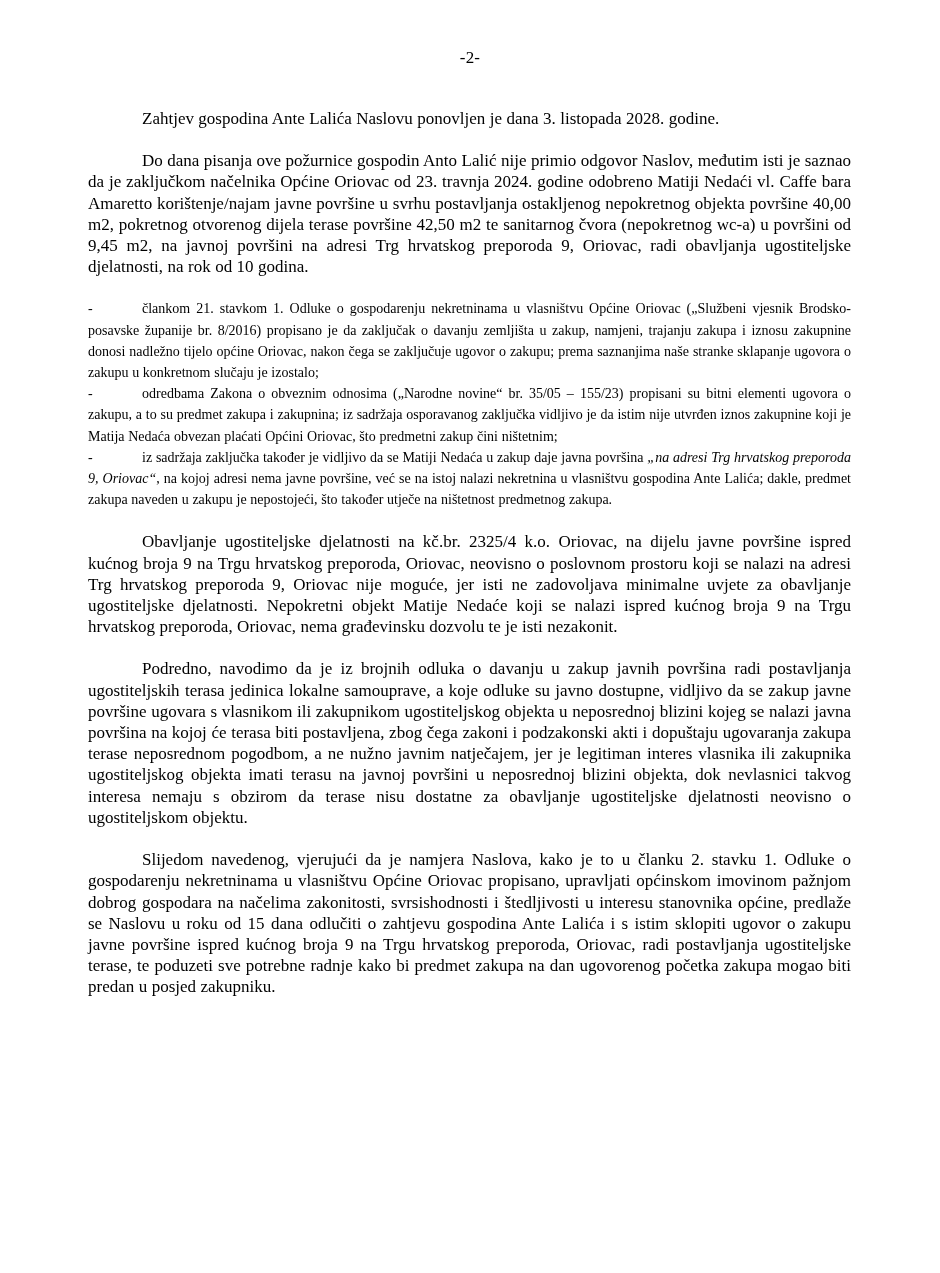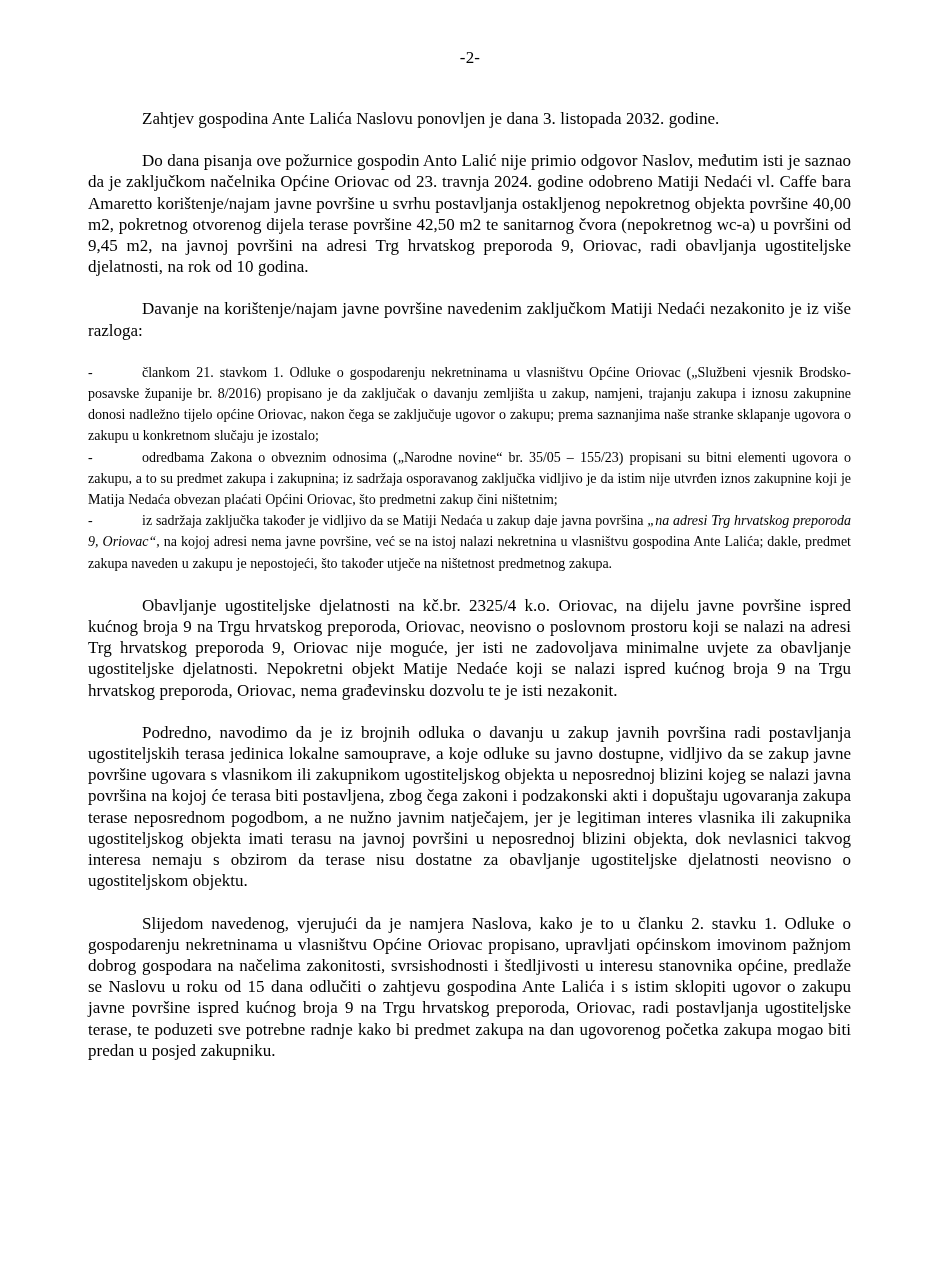--- a/index.html
+++ b/index.html
@@ -74,25 +74,24 @@
 </style>
 </head>
 <body>
 
 <div class="page">
 
   <div class="page-number">-2-</div>
 
   <div class="body-block">
 
-    <p class="para">Zahtjev gospodina Ante Lalića Naslovu ponovljen je dana 3. listopada 2032. godine.</p>
+    <p class="para">Zahtjev gospodina Ante Lalića Naslovu ponovljen je dana 3. listopada 2028. godine.</p>
 
     <p class="para">Do dana pisanja ove požurnice gospodin Anto Lalić nije primio odgovor Naslov, međutim isti je saznao da je zaključkom načelnika Općine Oriovac od 23. travnja 2024. godine odobreno Matiji Nedaći vl. Caffe bara Amaretto korištenje/najam javne površine u svrhu postavljanja ostakljenog nepokretnog objekta površine 40,00 m2, pokretnog otvorenog dijela terase površine 42,50 m2 te sanitarnog čvora (nepokretnog wc-a) u površini od 9,45 m2, na javnoj površini na adresi Trg hrvatskog preporoda 9, Oriovac, radi obavljanja ugostiteljske djelatnosti, na rok od 10 godina.</p>
 
-    <p class="para">Davanje na korištenje/najam javne površine navedenim zaključkom Matiji Nedaći nezakonito je iz više razloga:</p>
 
     <div class="dash-list">
 
       <p class="dash-item"><span class="dash-marker">-</span><span>člankom 21. stavkom 1. Odluke o gospodarenju nekretninama u vlasništvu Općine Oriovac („Službeni vjesnik Brodsko-posavske županije br. 8/2016) propisano je da zaključak o davanju zemljišta u zakup, namjeni, trajanju zakupa i iznosu zakupnine donosi nadležno tijelo općine Oriovac, nakon čega se zaključuje ugovor o zakupu; prema saznanjima naše stranke sklapanje ugovora o zakupu u konkretnom slučaju je izostalo;</span></p>
 
       <p class="dash-item"><span class="dash-marker">-</span><span>odredbama Zakona o obveznim odnosima („Narodne novine“ br. 35/05 – 155/23) propisani su bitni elementi ugovora o zakupu, a to su predmet zakupa i zakupnina; iz sadržaja osporavanog zaključka vidljivo je da istim nije utvrđen iznos zakupnine koji je Matija Nedaća obvezan plaćati Općini Oriovac, što predmetni zakup čini ništetnim;</span></p>
 
       <p class="dash-item"><span class="dash-marker">-</span><span>iz sadržaja zaključka također je vidljivo da se Matiji Nedaća u zakup daje javna površina </span><span class="italic">„na adresi Trg hrvatskog preporoda 9, Oriovac“</span><span>, na kojoj adresi nema javne površine, već se na istoj nalazi nekretnina u vlasništvu gospodina Ante Lalića; dakle, predmet zakupa naveden u zakupu je nepostojeći, što također utječe na ništetnost predmetnog zakupa.</span></p>
 
     </div>

